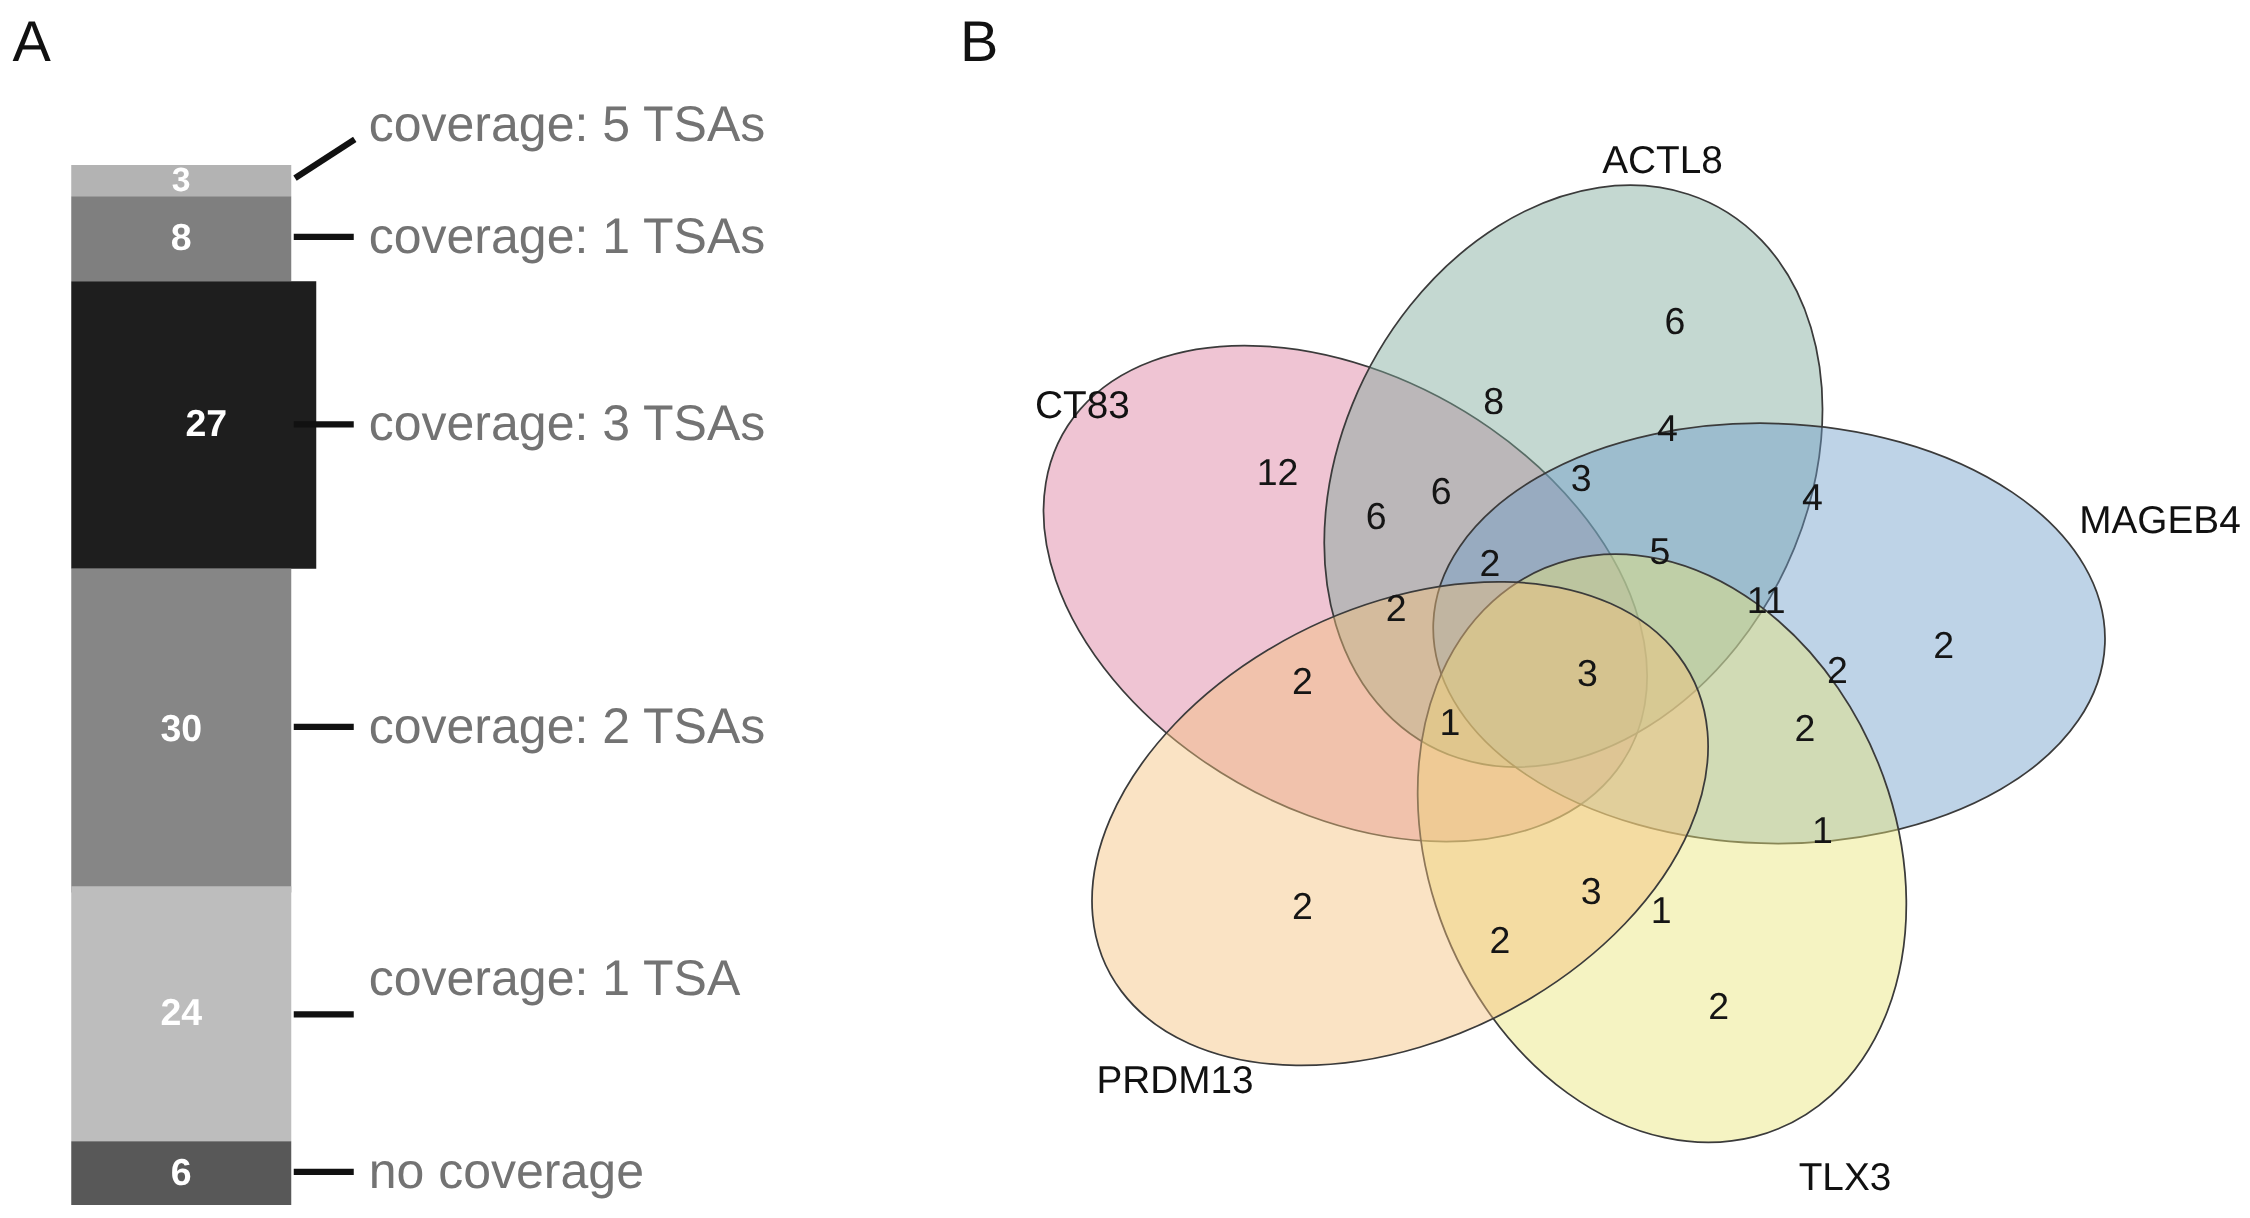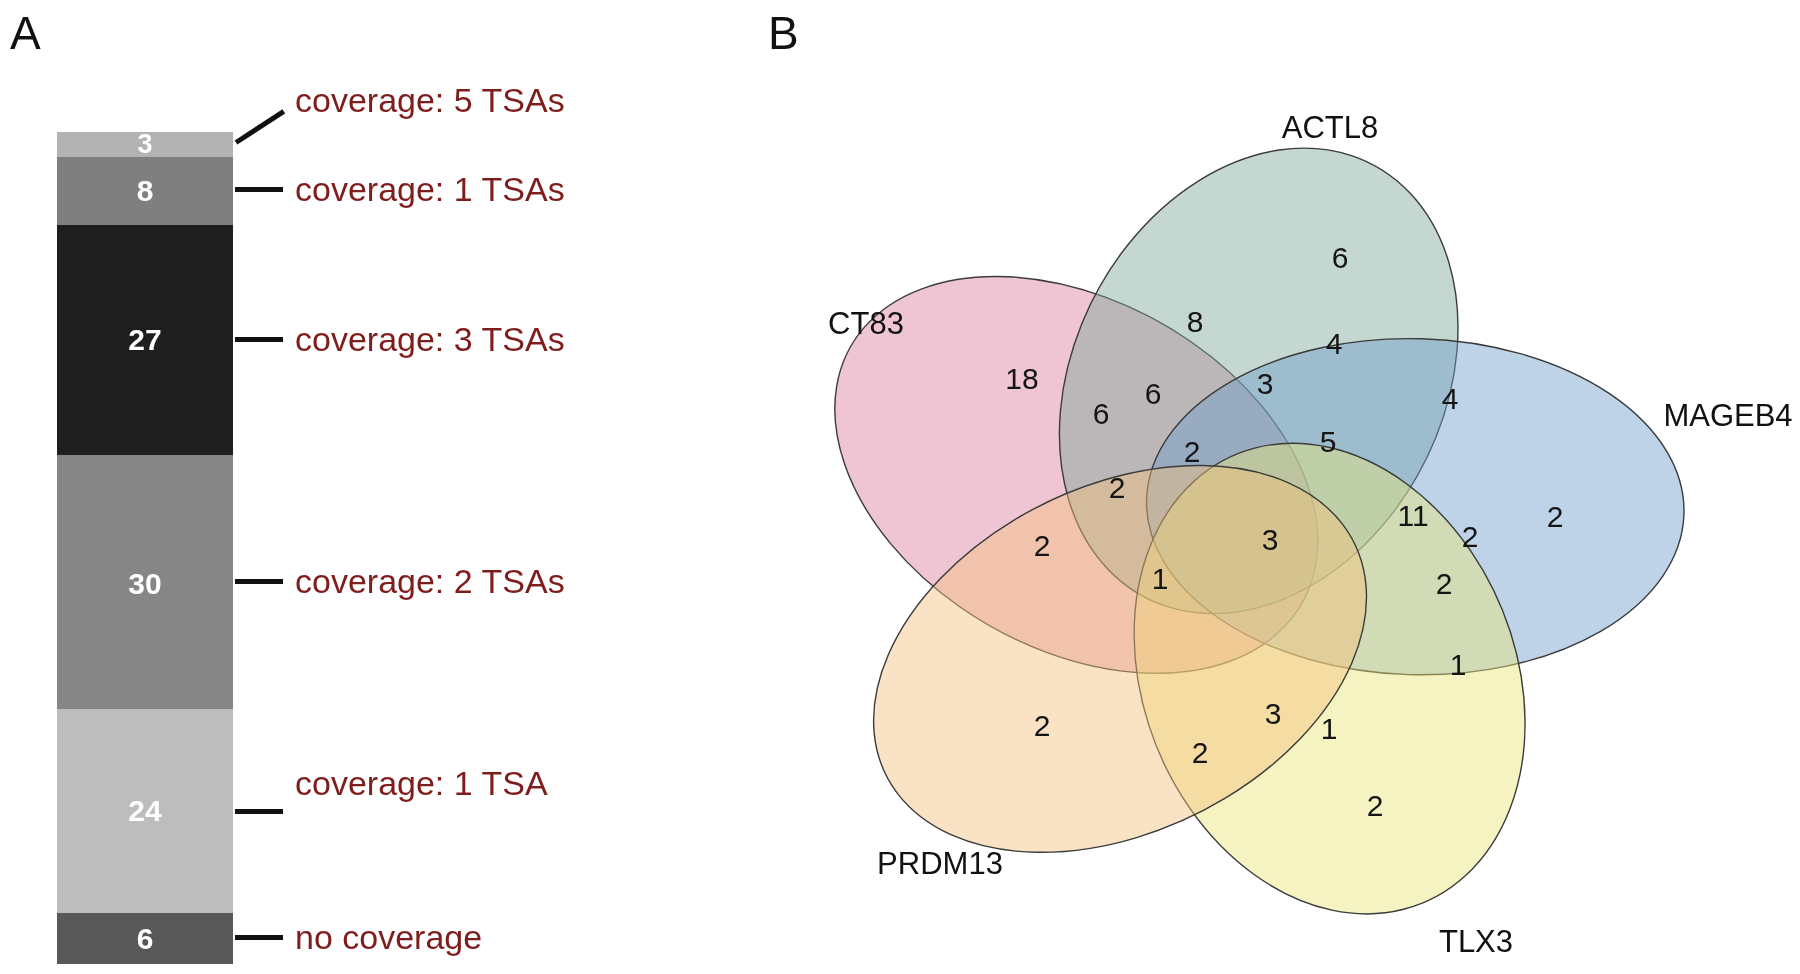--- a/index.html
+++ b/index.html
@@ -12,21 +12,21 @@
   }
   
   #bar{position:absolute;left:57px;top:132px;width:176px;height:832px;}
   .bar-seg{position:absolute;left:0;width:176px;display:flex;align-items:center;justify-content:center;}
   .bar-seg span{color:#ffffff;font-weight:bold;font-size:30px;line-height:1;}
   .tick{position:absolute;background:#111;height:5px;width:48px;left:235px;}
   .tick-diag{position:absolute;background:#111;height:5px;width:57px;left:236px;top:140px;
     transform:rotate(-33deg);transform-origin:left center;}
   .bar-annot-label{
     position:absolute;left:295px;height:44px;line-height:44px;
-    font-size:34px;color:#7f1d1d;white-space:nowrap;
+    font-size:40px;color:#737373;white-space:nowrap;
   }
   
   #venn-svg{position:absolute;left:0;top:0;}
   .venn-num{
     position:absolute;transform:translate(-50%,-50%);
     font-size:30px;color:#151515;white-space:nowrap;
   }
   .venn-setname{
     position:absolute;transform:translate(-50%,-50%);
     font-size:31px;color:#111;white-space:nowrap;
@@ -40,21 +40,21 @@
   <div class="panel-letter" style="left:10px;top:6px;">A</div>
   <div class="panel-letter" style="left:768px;top:6px;">B</div>
 
   <div id="bar">
       <div class="bar-seg" style="top: 0px; height: 25.47px; background: rgb(179, 179, 179);">
         <span style="color: rgb(255, 255, 255); font-size: 27px;">3</span>
       </div>
       <div class="bar-seg" style="top: 25.47px; height: 67.92px; background: rgb(127, 127, 127);">
         <span style="color: rgb(255, 255, 255);">8</span>
       </div>
-      <div class="bar-seg" style="top: 93.39px; height: 229.23px; background: rgb(30, 30, 30);">
+      <div class="bar-seg" style="top: 93.39px; height: 229.23px; background: rgb(30, 30, 30); padding-left: 20px;">
         <span style="color: rgb(255, 255, 255);">27</span>
       </div>
       <div class="bar-seg" style="top: 322.62px; height: 259px; background: rgb(134, 134, 134);">
         <span style="color: rgb(255, 255, 255);">30</span>
       </div>
       <div class="bar-seg" style="top: 577.32px; height: 203.76px; background: rgb(189, 189, 189); text-align: center;">
         <span style="color: rgb(255, 255, 255);">24</span>
       </div>
       <div class="bar-seg" style="top: 781.08px; height: 50.94px; background: rgb(88, 88, 88);">
         <span style="color: rgb(255, 255, 255);">6</span>
@@ -83,33 +83,33 @@
       <ellipse cx="0" cy="0" rx="240" ry="168" transform="translate(80,138.6) rotate(74)" fill-opacity="0.45" stroke="#3b3b3b" stroke-width="1.4" vector-effect="non-scaling-stroke" fill="#e9e478"></ellipse>
       <ellipse cx="0" cy="0" rx="240" ry="168" transform="translate(-107.1,118.9) rotate(146)" fill-opacity="0.45" stroke="#3b3b3b" stroke-width="1.4" vector-effect="non-scaling-stroke" fill="#f5c07c"></ellipse>
     </g>
   </svg>
   <div id="venn-labels">
       <div class="venn-setname" style="left: 866px; top: 324px;">CT83</div>
       <div class="venn-setname" style="left: 1330px; top: 128px;">ACTL8</div>
       <div class="venn-setname" style="left: 1728px; top: 416px;">MAGEB4</div>
       <div class="venn-setname" style="left: 1476px; top: 942px;">TLX3</div>
       <div class="venn-setname" style="left: 940px; top: 864px;">PRDM13</div>
-      <div class="venn-num" title="CT83" style="left: 1022px; top: 379px;">18</div>
+      <div class="venn-num" title="CT83" style="left: 1022px; top: 379px;">12</div>
       <div class="venn-num" title="ACTL8" style="left: 1340px; top: 258px;">6</div>
       <div class="venn-num" title="MAGEB4" style="left: 1555px; top: 517px;">2</div>
       <div class="venn-num" title="TLX3" style="left: 1375px; top: 806px;">2</div>
       <div class="venn-num" title="PRDM13" style="left: 1042px; top: 726px;">2</div>
       <div class="venn-num" title="CT83∩ACTL8" style="left: 1195px; top: 322px;">8</div>
       <div class="venn-num" title="CT83∩TLX3" style="left: 1101px; top: 414px;">6</div>
       <div class="venn-num" title="CT83∩ACTL8∩TLX3" style="left: 1153px; top: 394px;">6</div>
       <div class="venn-num" title="CT83∩ACTL8∩PRDM13" style="left: 1265px; top: 384px;">3</div>
       <div class="venn-num" title="ACTL8∩PRDM13" style="left: 1334px; top: 344px;">4</div>
       <div class="venn-num" title="ACTL8∩MAGEB4" style="left: 1450px; top: 399px;">4</div>
       <div class="venn-num" title="CT83∩ACTL8∩MAGEB4" style="left: 1328px; top: 442px;">5</div>
-      <div class="venn-num" title="ACTL8∩MAGEB4∩TLX3" style="left: 1413px; top: 516px;">11</div>
+      <div class="venn-num" title="ACTL8∩MAGEB4∩TLX3" style="left: 1413px; top: 481px;">11</div>
       <div class="venn-num" title="CT83∩MAGEB4" style="left: 1470px; top: 537px;">2</div>
       <div class="venn-num" title="CT83∩MAGEB4∩TLX3" style="left: 1444px; top: 584px;">2</div>
       <div class="venn-num" title="MAGEB4∩TLX3" style="left: 1458px; top: 665px;">1</div>
       <div class="venn-num" title="CT83∩ACTL8∩TLX3∩PRDM13" style="left: 1192px; top: 452px;">2</div>
       <div class="venn-num" title="CT83∩TLX3∩PRDM13" style="left: 1117px; top: 488px;">2</div>
       <div class="venn-num" title="CT83∩PRDM13" style="left: 1042px; top: 546px;">2</div>
       <div class="venn-num" title="CT83∩MAGEB4∩TLX3∩PRDM13" style="left: 1160px; top: 579px;">1</div>
       <div class="venn-num" title="CT83∩ACTL8∩MAGEB4∩TLX3∩PRDM13" style="left: 1270px; top: 540px;">3</div>
       <div class="venn-num" title="ACTL8∩TLX3∩PRDM13" style="left: 1273px; top: 714px;">3</div>
       <div class="venn-num" title="MAGEB4∩TLX3∩PRDM13" style="left: 1329px; top: 729px;">1</div>

